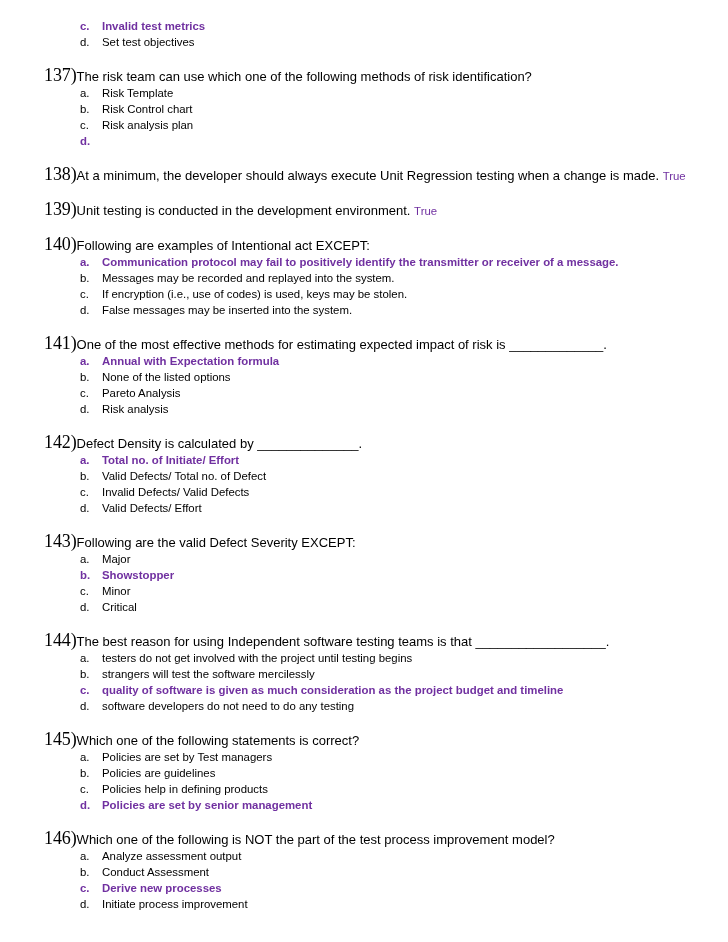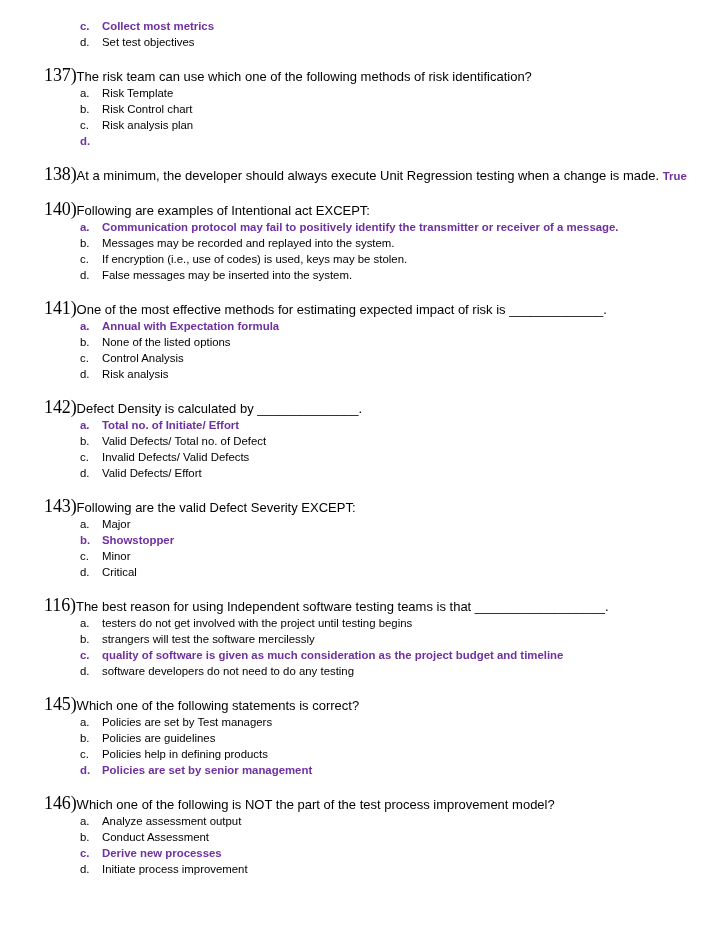--- a/index.html
+++ b/index.html
@@ -79,34 +79,34 @@
     left: 58px;
   }
   .opt.answer {
     color: #7030A0;
     font-weight: bold;
   }
   .opt.answer .letter { color: #7030A0; font-weight: bold; }
 
   .answer-inline {
     color: #7030A0;
-    font-weight: bold;
+    font-weight: normal;
   }
 </style>
 </head>
 <body>
 
 <div id="page">
   <div id="content">
 
     <div class="qblock">
       <ul class="opts" id="continuation-list">
           <li class="opt answer">
             <span class="letter">c.</span>
-            <span class="otext">Collect most metrics</span>
+            <span class="otext">Invalid test metrics</span>
           </li>
           <li class="opt">
             <span class="letter">d.</span>
             <span class="otext">Set test objectives</span>
           </li>
         </ul>
     </div>
 
     <div id="questions">
         <div class="qblock">
@@ -126,20 +126,23 @@
             </li>
             <li class="opt answer">
               <span class="letter">d.</span>
             </li>
           </ul>
         </div>
         <div class="qblock">
           <div class="qline"><span class="qnum">138)</span><span class="qtext">At a minimum, the developer should always execute Unit Regression testing when a change is made. </span><span class="answer-inline">True</span></div>
         </div>
         <div class="qblock">
+          <div class="qline"><span class="qnum">139)</span><span class="qtext">Unit testing is conducted in the development environment. </span><span class="answer-inline">True</span></div>
+        </div>
+        <div class="qblock">
           <div class="qline"><span class="qnum">140)</span><span class="qtext">Following are examples of Intentional act EXCEPT:</span></div>
           <ul class="opts">
             <li class="opt answer">
               <span class="letter">a.</span>
               <span class="otext">Communication protocol may fail to positively identify the transmitter or receiver of a message.</span>
             </li>
             <li class="opt">
               <span class="letter">b.</span>
               <span class="otext">Messages may be recorded and replayed into the system.</span>
             </li>
@@ -159,21 +162,21 @@
             <li class="opt answer">
               <span class="letter">a.</span>
               <span class="otext">Annual with Expectation formula</span>
             </li>
             <li class="opt">
               <span class="letter">b.</span>
               <span class="otext">None of the listed options</span>
             </li>
             <li class="opt">
               <span class="letter">c.</span>
-              <span class="otext">Control Analysis</span>
+              <span class="otext">Pareto Analysis</span>
             </li>
             <li class="opt">
               <span class="letter">d.</span>
               <span class="otext">Risk analysis</span>
             </li>
           </ul>
         </div>
         <div class="qblock">
           <div class="qline"><span class="qnum">142)</span><span class="qtext">Defect Density is calculated by ______________.</span></div>
           <ul class="opts">
@@ -210,21 +213,21 @@
               <span class="letter">c.</span>
               <span class="otext">Minor</span>
             </li>
             <li class="opt">
               <span class="letter">d.</span>
               <span class="otext">Critical</span>
             </li>
           </ul>
         </div>
         <div class="qblock">
-          <div class="qline"><span class="qnum">116)</span><span class="qtext">The best reason for using Independent software testing teams is that __________________.</span></div>
+          <div class="qline"><span class="qnum">144)</span><span class="qtext">The best reason for using Independent software testing teams is that __________________.</span></div>
           <ul class="opts">
             <li class="opt">
               <span class="letter">a.</span>
               <span class="otext">testers do not get involved with the project until testing begins</span>
             </li>
             <li class="opt">
               <span class="letter">b.</span>
               <span class="otext">strangers will test the software mercilessly</span>
             </li>
             <li class="opt answer">

